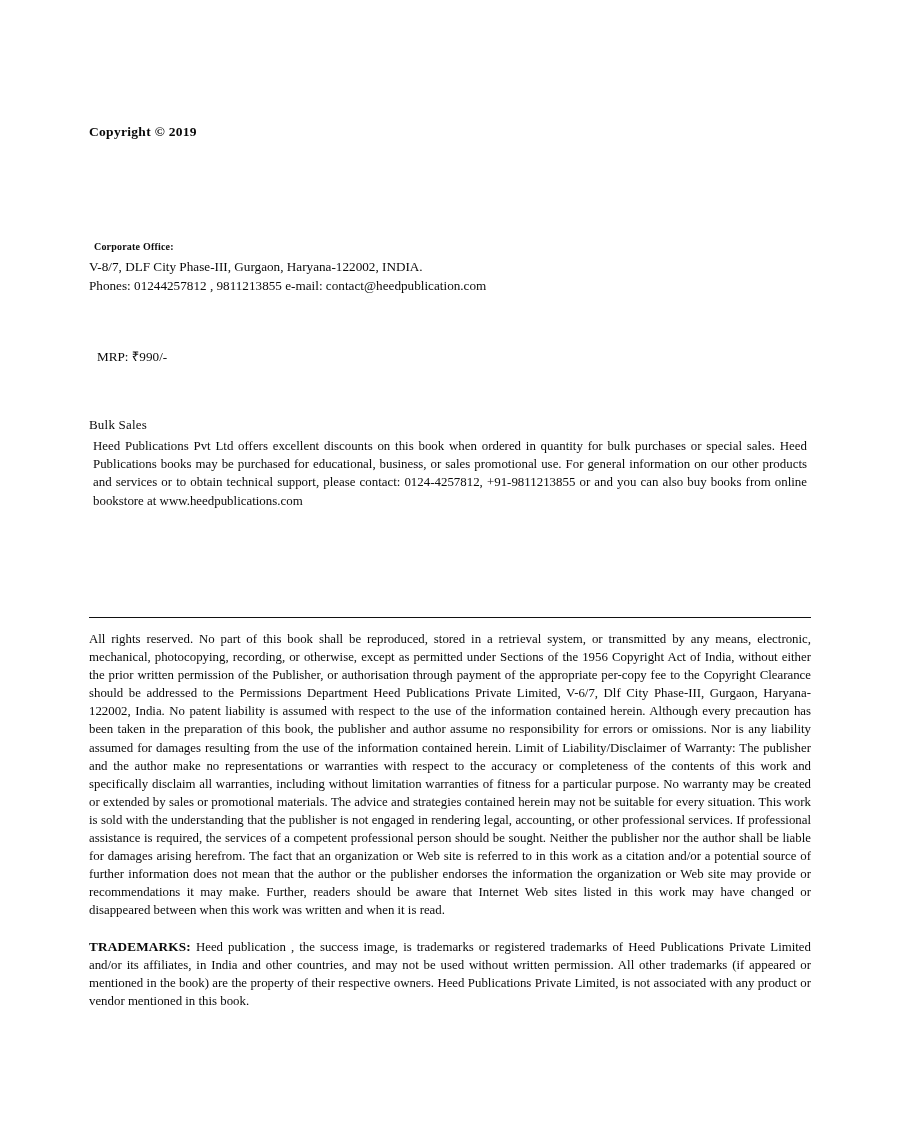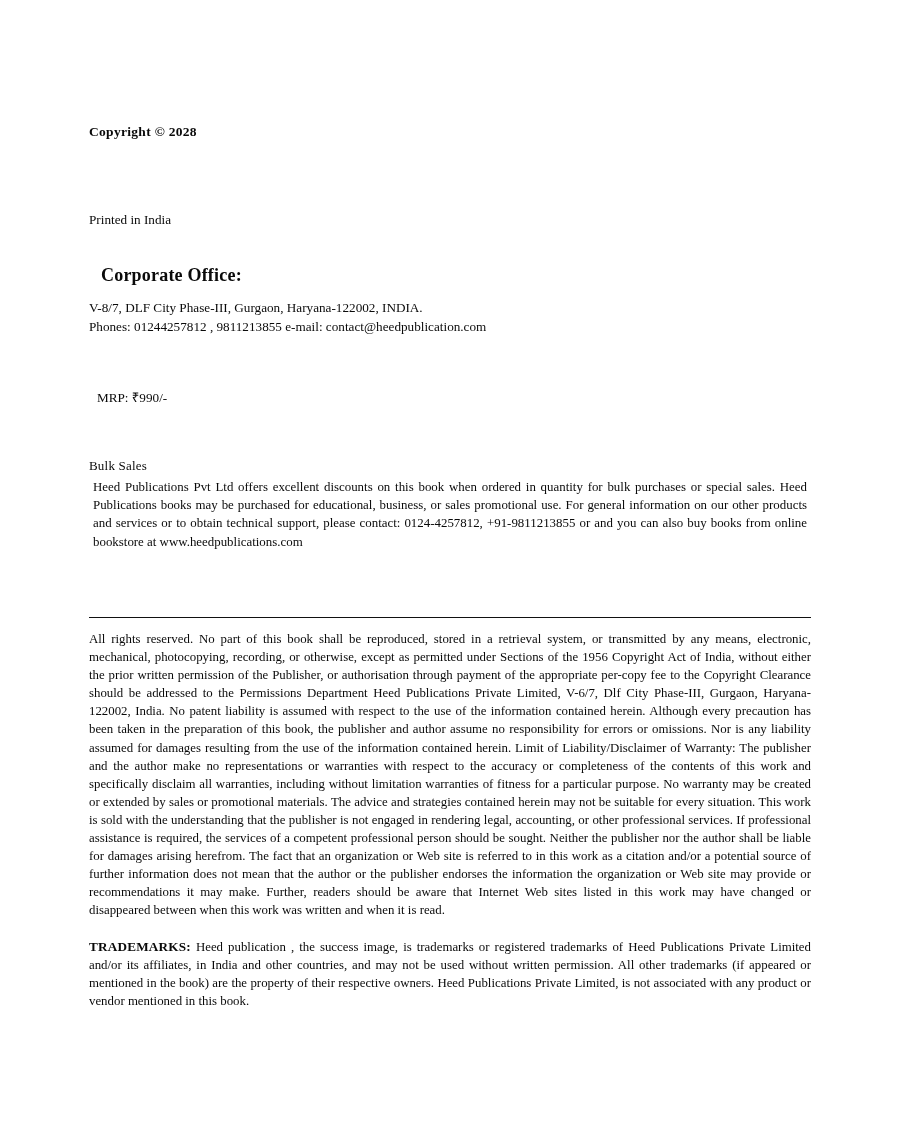--- a/index.html
+++ b/index.html
@@ -41,23 +41,23 @@
     line-height: 17px;
     margin: 0;
   }
   .line-reserved {
     font-size: 13.4px;
     letter-spacing: 0.1px;
   }
   .block-gap-2 { height: 33px; }
   .block-gap-3 { height: 25px; }
   .office-title {
-    font-size: 18px;
+    font-size: 10px;
     font-weight: bold;
-    margin: 12px;
+    margin: 5px;
     letter-spacing: 0.2px;
   }
   .office-line {
     font-size: 13.2px;
     line-height: 19px;
     margin: 0;
   }
   .block-gap-4 { height: 44px; }
   .mrp {
     font-size: 13.2px;
@@ -104,28 +104,27 @@
     letter-spacing: 0.2px;
   }
 </style>
 </head>
 <body>
 
 <div class="page">
 
   <div class="content">
 
-    <p class="copyright-title">Copyright © 2028</p>
+    <p class="copyright-title">Copyright © 2019</p>
 
     <div class="block-gap-1"></div>
 
 
     <div class="block-gap-2"></div>
 
-    <p class="line">Printed in India</p>
 
     <div class="block-gap-3"></div>
 
     <p class="office-title">Corporate Office:</p>
     <p class="office-line">V-8/7, DLF City Phase-III,  Gurgaon, Haryana-122002,  INDIA.</p>
     <p class="office-line">Phones: 01244257812 , 9811213855  e-mail: contact@heedpublication.com</p>
 
     <div class="block-gap-4"></div>
 
     <p class="mrp">MRP: ₹990/-</p>

